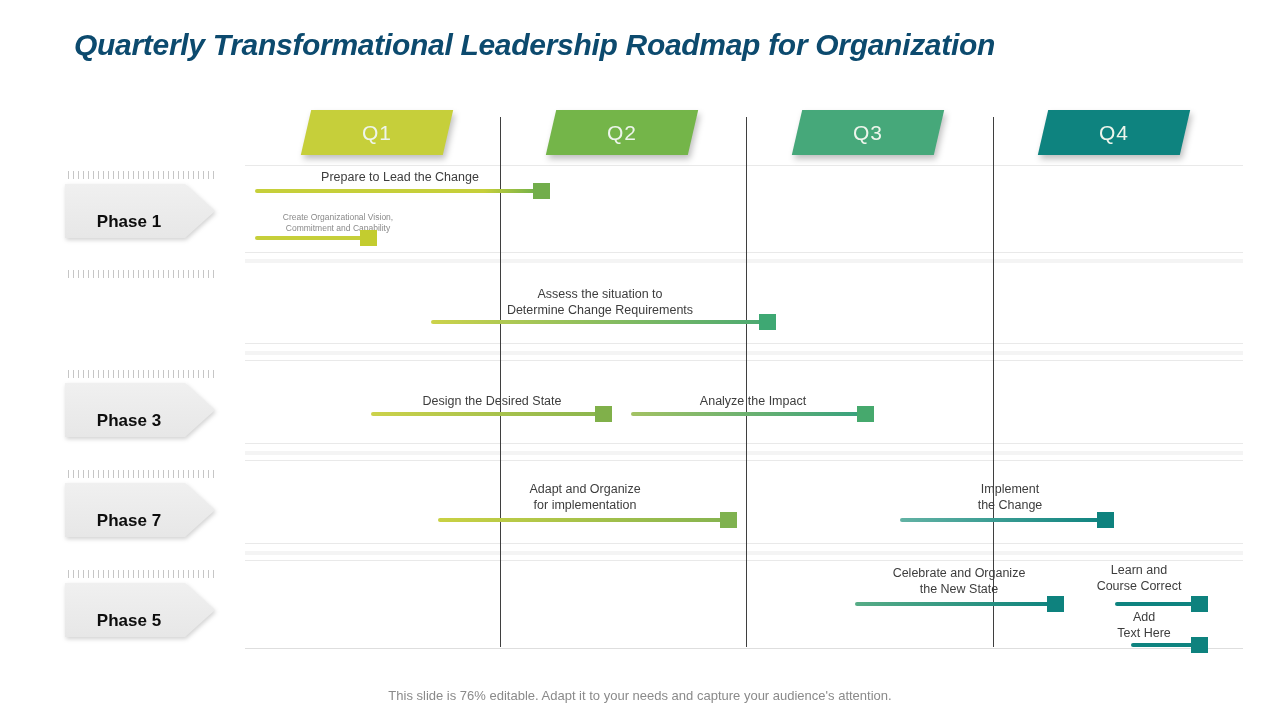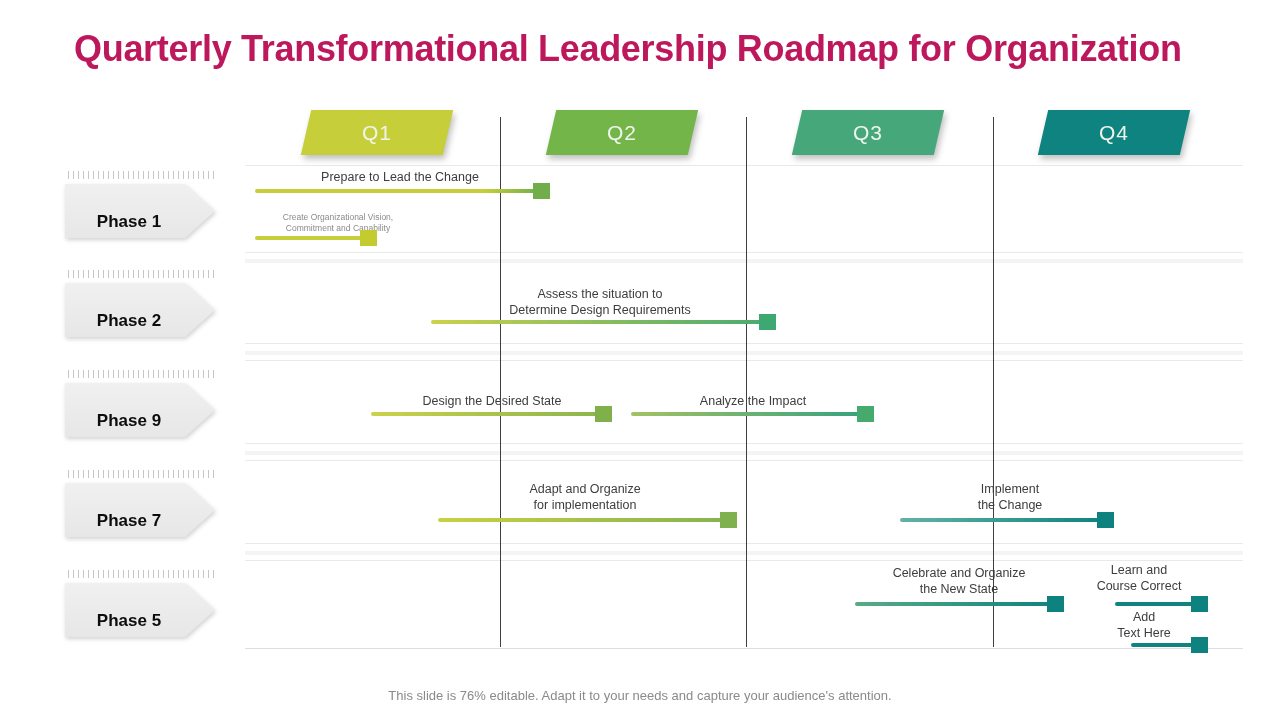--- a/index.html
+++ b/index.html
@@ -1,19 +1,19 @@
 <!DOCTYPE html>
 <html><head>
 <meta charset="utf-8">
 <style>
   html,body{margin:0;padding:0;background:#fff;}
   #canvas{position:relative;width:1280px;height:720px;background:#ffffff;overflow:hidden;
           font-family:"Liberation Sans",sans-serif;}
-  .title{position:absolute;left:74px;top:28px;font-size:36px;font-weight:bold;color:#be185d;
-         letter-spacing:-0.3px;white-space:nowrap;}
+  .title{position:absolute;left:74px;top:28px;font-size:30px;font-weight:bold;color:#0c4a6e;
+         letter-spacing:-0.3px;white-space:nowrap;font-style:italic;}
   .footer{position:absolute;left:0;right:0;top:688px;text-align:center;color:#8a8a8a;font-size:13px;}
   .quarter{position:absolute;top:110px;width:142px;height:45px;transform:skewX(-13deg);
            box-shadow:3px 4px 6px rgba(0,0,0,.25);display:flex;align-items:center;justify-content:center;}
   .quarter span{transform:skewX(13deg);color:#eef5ec;font-size:21px;letter-spacing:1px;}
   .vline{position:absolute;top:117px;height:530px;width:1px;background:#3f3f3f;}
   .hline{position:absolute;left:245px;width:998px;height:1px;background:#e9e9e9;}
   .hline.thick{height:4px;background:#f4f4f4;}
   .hline.bottom{background:#dedede;}
   .phase-ticks{position:absolute;left:68px;width:148px;height:8px;
       background:repeating-linear-gradient(90deg,#c6c6c6 0,#c6c6c6 1px,transparent 1px,transparent 5px);}
@@ -64,29 +64,24 @@
     <div class="quarter" style="left: 1043px; background: rgb(14, 131, 127);">
       <span>Q4</span>
     </div>
     <div class="phase-ticks" style="top: 171px;"></div>
     <div class="arrow-wrap" style="top: 184px;">
       <div class="phase-arrow">
         <span>Phase 1</span>
       </div>
     </div>
     <div class="phase-ticks" style="top: 270px;"></div>
-    <div class="arrow-wrap" style="top: 283px;">
-      <div class="phase-arrow">
-        <span>Phase 2</span>
-      </div>
-    </div>
     <div class="phase-ticks" style="top: 370px;"></div>
     <div class="arrow-wrap" style="top: 383px;">
       <div class="phase-arrow">
-        <span>Phase 9</span>
+        <span>Phase 3</span>
       </div>
     </div>
     <div class="phase-ticks" style="top: 470px;"></div>
     <div class="arrow-wrap" style="top: 483px;">
       <div class="phase-arrow">
         <span>Phase 7</span>
       </div>
     </div>
     <div class="phase-ticks" style="top: 570px;"></div>
     <div class="arrow-wrap" style="top: 583px;">
@@ -100,21 +95,21 @@
       <div class="task-marker" style="left: 533px; top: 183px; background: rgb(114, 173, 75);"></div>
     </div>
     <div>
       <div class="task-label small" style="left: 253px; top: 212px; width: 170px; text-align: center;">Create Organizational  Vision,
 Commitment and Capability</div>
       <div class="task-bar" style="left: 255px; top: 236px; width: 113px; background: linear-gradient(90deg, rgb(198, 207, 58) 0%, rgb(198, 207, 58) 100%);"></div>
       <div class="task-marker" style="left: 360px; top: 230px; background: rgb(195, 204, 47);"></div>
     </div>
     <div>
       <div class="task-label" style="left: 440px; top: 287px; width: 320px;">Assess the situation to
-Determine  Design Requirements</div>
+Determine  Change Requirements</div>
       <div class="task-bar" style="left: 431px; top: 320px; width: 336px; background: linear-gradient(90deg, rgb(204, 210, 74) 0%, rgb(74, 169, 114) 100%);"></div>
       <div class="task-marker" style="left: 759px; top: 314px; background: rgb(62, 168, 115);"></div>
     </div>
     <div>
       <div class="task-label" style="left: 362px; top: 394px; width: 260px;">Design the Desired State</div>
       <div class="task-bar" style="left: 371px; top: 412px; width: 232px; background: linear-gradient(90deg, rgb(204, 210, 74) 0%, rgb(138, 181, 78) 100%);"></div>
       <div class="task-marker" style="left: 595px; top: 406px; background: rgb(128, 176, 74);"></div>
     </div>
     <div>
       <div class="task-label" style="left: 643px; top: 394px; width: 220px;">Analyze the Impact</div>

